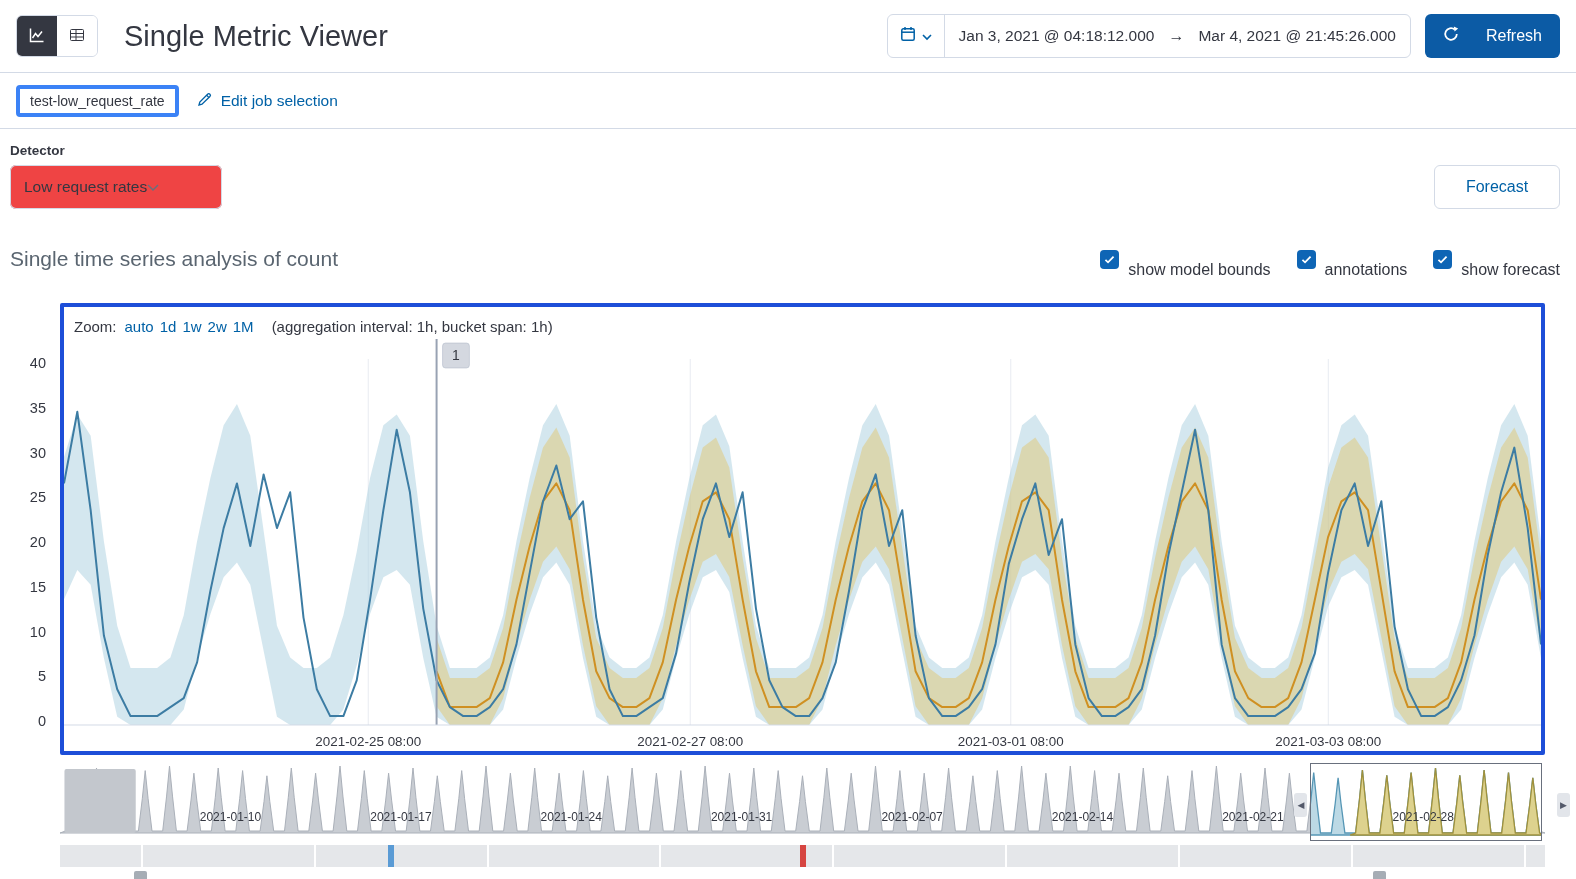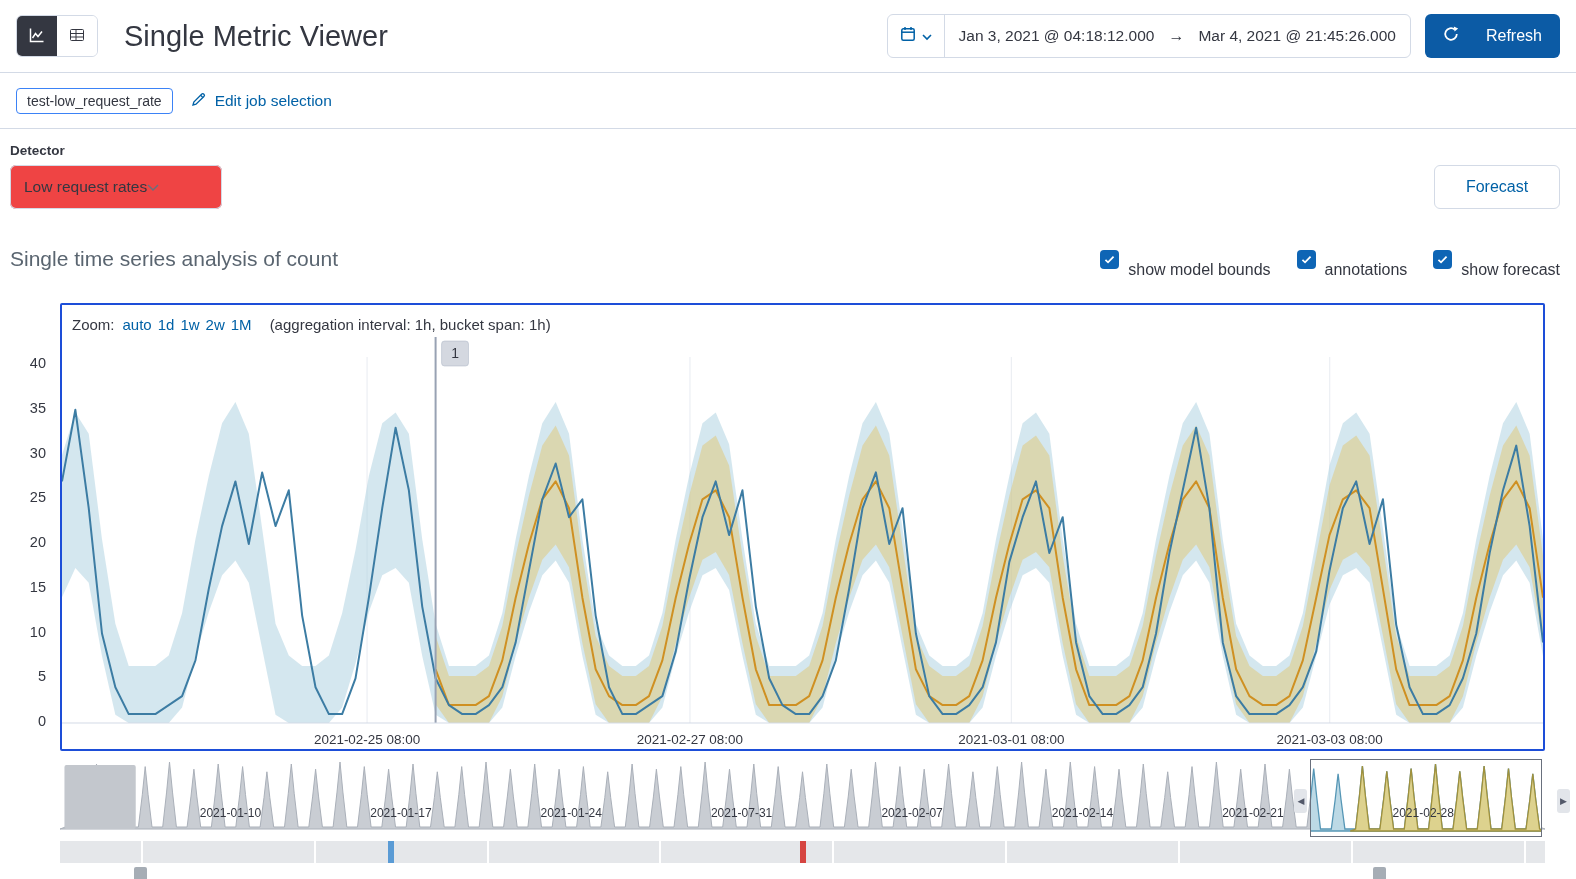--- a/index.html
+++ b/index.html
@@ -17,42 +17,42 @@
   .dp-cal { display:flex; align-items:center; gap:6px; padding:0 12px; height:100%; border-right:1px solid #d3dae6; }
   .dp-date { padding:0 14px; font-size:15.5px; white-space:nowrap; }
   .dp-arrow { font-size:16px; color:#343741; }
   .refresh-btn { margin-left:14px; height:44px; padding:0 18px; border:none; border-radius:6px;
     background:#0c5ba5; color:#fff; font-size:16px; font-weight:500; display:flex; align-items:center; gap:27px; cursor:pointer;
     font-family:inherit; }
   hr.div { border:none; border-top:1px solid #d3dae6; }
 
   
   .job-row { height:55px; display:flex; align-items:center; padding:0 16px; gap:18px; }
-  .job-badge { border:1px solid #3b82f6; border-radius:4px; padding:4px 10px; font-size:14px; background:#fff; }
+  .job-badge { border:4px solid #3b82f6; border-radius:4px; padding:4px 10px; font-size:14px; background:#fff; }
   .edit-link { display:flex; align-items:center; gap:8px; color:#0061a6; font-size:15.5px; cursor:pointer; }
 
   
   .detector-block { padding:14px 16px 0 10px; display:flex; justify-content:space-between; align-items:flex-end; }
   .detector-label { font-size:13.5px; font-weight:700; margin-bottom:7px; }
   .detector-select { width:212px; height:44px; background:#ef4444; box-shadow:inset 0 0 0 1px #d3dae6; border-radius:6px;
     display:flex; align-items:center; justify-content:flex-start; padding:0 14px; font-size:15.5px; cursor:pointer; }
   .forecast-btn { height:44px; width:126px; background:#fff; border:1px solid #d3dae6; border-radius:6px;
     color:#0061a6; font-size:16px; font-weight:500; cursor:pointer; font-family:inherit; }
 
   
   .analysis-row { margin-top:30px; padding:0 16px 0 10px; display:flex; align-items:center; }
   .analysis-title { font-size:21px; font-weight:400; color:#5a6570; }
   .toggles { margin-left:auto; display:flex; gap:26px; align-items:center; }
   .cb { display:flex; align-items:center; gap:9px; cursor:pointer; }
   .cbbox { width:19px; height:19px; border-radius:4px; background:#0e65b5; display:flex; align-items:center; justify-content:center; flex:none; }
   .cbl { font-size:16px;margin-top:22px; }
 
   
   .chart-area { margin:24px 31px 0 60px; position:relative; }
-  .panel { border:2px solid #1d4ed8; border-radius:2px; background:#fff; padding-top:6px; }
+  .panel { border:4px solid #1d4ed8; border-radius:2px; background:#fff; padding-top:6px; }
   .zoom-row { height:26px; display:flex; align-items:center; padding-left:10px; font-size:15px; gap:8px; }
   .zoom-links a { color:#0061a6; text-decoration:none; margin-right:6px; cursor:pointer; }
   .zoom-detail { color:#343741; margin-left:4px; }
   #main-svg { display:block; width:100%; height:412px; }
   .y-labels { position:absolute; left:-60px; top:0; width:46px; }
   .ytick { position:absolute; right:0; width:46px; text-align:right; font-size:14.5px; color:#343741; }
 
   
   .context { position:relative; margin-top:8px; height:78px; }
   #ctx-svg { display:block; width:100%; height:73px; }
@@ -226,21 +226,21 @@
 
   <div class="context">
     <svg id="ctx-svg" viewBox="0 0 1485 73" preserveAspectRatio="none">
         <path d="M0.0 70 L5.4 68 L9.3 37.1 L12.2 10.2 L15.1 37.1 L19.0 68 L29.7 68 L33.6 34.3 L36.5 5.0 L39.4 34.3 L43.3 68 L54.0 68 L57.9 38.5 L60.9 12.8 L63.8 38.5 L67.7 68 L78.4 68 L82.3 35.7 L85.2 7.6 L88.1 35.7 L92.0 68 L102.7 68 L106.6 33.1 L109.5 3.0 L112.5 33.1 L116.4 68 L127.1 68 L131.0 37.1 L133.9 10.2 L136.8 37.1 L140.7 68 L151.4 68 L155.3 34.3 L158.2 5.0 L161.2 34.3 L165.1 68 L175.8 68 L179.7 35.7 L182.6 7.6 L185.5 35.7 L189.4 68 L200.1 68 L204.0 38.5 L206.9 12.8 L209.8 38.5 L213.7 68 L224.5 68 L228.3 34.3 L231.3 5.0 L234.2 34.3 L238.1 68 L248.8 68 L252.7 37.1 L255.6 10.2 L258.5 37.1 L262.4 68 L273.1 68 L277.0 33.1 L280.0 3.0 L282.9 33.1 L286.8 68 L297.5 68 L301.4 35.7 L304.3 7.6 L307.2 35.7 L311.1 68 L321.8 68 L325.7 37.1 L328.6 10.2 L331.6 37.1 L335.5 68 L346.2 68 L350.1 34.3 L353.0 5.0 L355.9 34.3 L359.8 68 L370.5 68 L374.4 38.5 L377.3 12.8 L380.3 38.5 L384.2 68 L394.9 68 L398.8 35.7 L401.7 7.6 L404.6 35.7 L408.5 68 L419.2 68 L423.1 33.1 L426.0 3.0 L428.9 33.1 L432.8 68 L443.6 68 L447.4 37.1 L450.4 10.2 L453.3 37.1 L457.2 68 L467.9 68 L471.8 34.3 L474.7 5.0 L477.6 34.3 L481.5 68 L492.2 68 L496.1 37.1 L499.1 10.2 L502.0 37.1 L505.9 68 L516.6 68 L520.5 35.7 L523.4 7.6 L526.3 35.7 L530.2 68 L540.9 68 L544.8 38.5 L547.7 12.8 L550.7 38.5 L554.6 68 L565.3 68 L569.2 34.3 L572.1 5.0 L575.0 34.3 L578.9 68 L589.6 68 L593.5 37.1 L596.4 10.2 L599.4 37.1 L603.3 68 L614.0 68 L617.9 35.7 L620.8 7.6 L623.7 35.7 L627.6 68 L638.3 68 L642.2 33.1 L645.1 3.0 L648.0 33.1 L651.9 68 L662.7 68 L666.5 37.1 L669.5 10.2 L672.4 37.1 L676.3 68 L687.0 68 L690.9 34.3 L693.8 5.0 L696.7 34.3 L700.6 68 L711.3 68 L715.2 35.7 L718.2 7.6 L721.1 35.7 L725.0 68 L735.7 68 L739.6 38.5 L742.5 12.8 L745.4 38.5 L749.3 68 L760.0 68 L763.9 34.3 L766.8 5.0 L769.8 34.3 L773.7 68 L784.4 68 L788.3 37.1 L791.2 10.2 L794.1 37.1 L798.0 68 L808.7 68 L812.6 33.1 L815.5 3.0 L818.5 33.1 L822.3 68 L833.1 68 L837.0 35.7 L839.9 7.6 L842.8 35.7 L846.7 68 L857.4 68 L861.3 37.1 L864.2 10.2 L867.1 37.1 L871.0 68 L881.7 68 L885.6 34.3 L888.6 5.0 L891.5 34.3 L895.4 68 L906.1 68 L910.0 38.5 L912.9 12.8 L915.8 38.5 L919.7 68 L930.4 68 L934.3 35.7 L937.3 7.6 L940.2 35.7 L944.1 68 L954.8 68 L958.7 33.1 L961.6 3.0 L964.5 33.1 L968.4 68 L979.1 68 L983.0 37.1 L985.9 10.2 L988.9 37.1 L992.8 68 L1003.5 68 L1007.4 33.1 L1010.3 3.0 L1013.2 33.1 L1017.1 68 L1027.8 68 L1031.7 35.7 L1034.6 7.6 L1037.6 35.7 L1041.4 68 L1052.2 68 L1056.1 37.1 L1059.0 10.2 L1061.9 37.1 L1065.8 68 L1076.5 68 L1080.4 34.3 L1083.3 5.0 L1086.2 34.3 L1090.1 68 L1100.8 68 L1104.7 38.5 L1107.7 12.8 L1110.6 38.5 L1114.5 68 L1125.2 68 L1129.1 35.7 L1132.0 7.6 L1134.9 35.7 L1138.8 68 L1149.5 68 L1153.4 33.1 L1156.4 3.0 L1159.3 33.1 L1163.2 68 L1173.9 68 L1177.8 37.1 L1180.7 10.2 L1183.6 37.1 L1187.5 68 L1198.2 68 L1202.1 34.3 L1205.0 5.0 L1208.0 34.3 L1211.9 68 L1222.6 68 L1226.5 37.1 L1229.4 10.2 L1232.3 37.1 L1236.2 68 L1246.9 68 L1250.8 35.7 L1253.7 7.6 L1256.7 35.7 L1260.5 68 L1271.3 68 L1275.2 38.5 L1278.1 12.8 L1281.0 38.5 L1284.9 68 L1295.6 68 L1299.5 34.3 L1302.4 5.0 L1305.3 34.3 L1309.2 68 L1319.9 68 L1323.8 37.1 L1326.8 10.2 L1329.7 37.1 L1333.6 68 L1344.3 68 L1348.2 35.7 L1351.1 7.6 L1354.0 35.7 L1357.9 68 L1368.6 68 L1372.5 33.1 L1375.5 3.0 L1378.4 33.1 L1382.3 68 L1393.0 68 L1396.9 37.1 L1399.8 10.2 L1402.7 37.1 L1406.6 68 L1417.3 68 L1421.2 34.3 L1424.1 5.0 L1427.1 34.3 L1431.0 68 L1441.7 68 L1445.6 35.7 L1448.5 7.6 L1451.4 35.7 L1455.3 68 L1466.0 68 L1469.9 38.5 L1472.8 12.8 L1475.7 38.5 L1479.6 68 L1485.0 70 Z" fill="#c9cdd3" stroke="#aab0b9" stroke-width="1"></path>
         <rect x="4.455" y="6" width="71.27999999999999" height="64" rx="2" fill="#c3c7cd"></rect>
       </svg>
     <div id="ctx-labels">
         <div class="ctx-tick" style="left: 11.48%;">2021-01-10</div>
         <div class="ctx-tick" style="left: 22.96%;">2021-01-17</div>
         <div class="ctx-tick" style="left: 34.43%;">2021-01-24</div>
-        <div class="ctx-tick" style="left: 45.9%;">2021-07-31</div>
+        <div class="ctx-tick" style="left: 45.9%;">2021-01-31</div>
         <div class="ctx-tick" style="left: 57.38%;">2021-02-07</div>
         <div class="ctx-tick" style="left: 68.85%;">2021-02-14</div>
         <div class="ctx-tick" style="left: 80.33%;">2021-02-21</div>
         <div class="ctx-tick" style="left: 91.8%;">2021-02-28</div>
       </div>
     <div class="ctx-sel" id="ctx-sel" style="left: 1250.37px; width: 231.66px;">
         <svg viewBox="0 0 1485 73" width="1485" height="73" style="position: absolute; top: 1px; left: -1251.37px;">
           <path d="M1241.6 70 L1246.9 68 L1250.8 35.7 L1253.7 7.6 L1256.7 35.7 L1260.5 68 L1271.3 68 L1275.2 38.5 L1278.1 12.8 L1281.0 38.5 L1284.9 68 L1295.6 68 L1299.5 34.3 L1302.4 5.0 L1305.3 34.3 L1309.2 68 L1319.9 68 L1323.8 37.1 L1326.8 10.2 L1329.7 37.1 L1333.6 68 L1344.3 68 L1348.2 35.7 L1351.1 7.6 L1354.0 35.7 L1357.9 68 L1368.6 68 L1372.5 33.1 L1375.5 3.0 L1378.4 33.1 L1382.3 68 L1393.0 68 L1396.9 37.1 L1399.8 10.2 L1402.7 37.1 L1406.6 68 L1417.3 68 L1421.2 34.3 L1424.1 5.0 L1427.1 34.3 L1431.0 68 L1441.7 68 L1445.6 35.7 L1448.5 7.6 L1451.4 35.7 L1455.3 68 L1466.0 68 L1469.9 38.5 L1472.8 12.8 L1475.7 38.5 L1479.6 68 L1485.0 70 Z" fill="#bcd9e5" stroke="#5596b5" stroke-width="1.3"></path>
           <path d="M1290.2 70 L1295.6 68 L1299.5 34.3 L1302.4 5.0 L1305.3 34.3 L1309.2 68 L1319.9 68 L1323.8 37.1 L1326.8 10.2 L1329.7 37.1 L1333.6 68 L1344.3 68 L1348.2 35.7 L1351.1 7.6 L1354.0 35.7 L1357.9 68 L1368.6 68 L1372.5 33.1 L1375.5 3.0 L1378.4 33.1 L1382.3 68 L1393.0 68 L1396.9 37.1 L1399.8 10.2 L1402.7 37.1 L1406.6 68 L1417.3 68 L1421.2 34.3 L1424.1 5.0 L1427.1 34.3 L1431.0 68 L1441.7 68 L1445.6 35.7 L1448.5 7.6 L1451.4 35.7 L1455.3 68 L1466.0 68 L1469.9 38.5 L1472.8 12.8 L1475.7 38.5 L1479.6 68 L1485.0 70 Z" fill="#ddd28e" stroke="#a0913c" stroke-width="1.3"></path>
         </svg>

